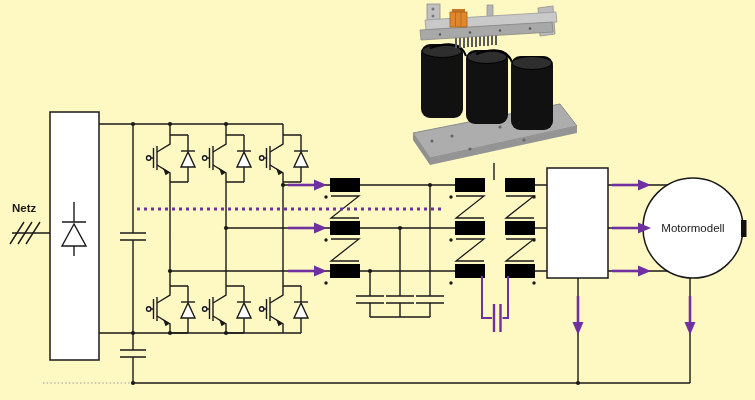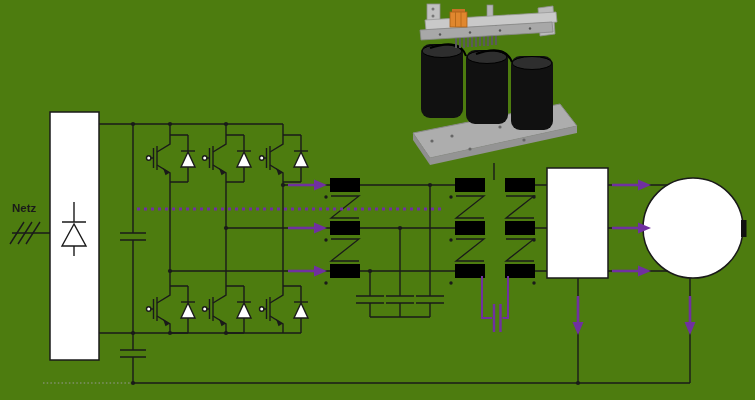--- a/index.html
+++ b/index.html
@@ -1,17 +1,17 @@
 <!DOCTYPE html>
 <html><head>
 <meta charset="utf-8">
 <style>
   html,body{margin:0;padding:0;background:#fff;}
   #stage{
-    position:relative;width:755px;height:400px;background:#4d7c0f;overflow:hidden;
+    position:relative;width:755px;height:400px;background:#fef9c3;overflow:hidden;
     font-family:"Liberation Sans", sans-serif;color:#1a1a1a;
   }
   #schematic{position:absolute;left:0;top:0;}
   .lbl{position:absolute;color:#1a1a1a;}
   .lbl-netz{left:12px;top:202px;font-size:11.5px;font-weight:700;}
   .lbl-box{
     left:547px;top:168px;width:61px;height:110px;
     display:flex;flex-direction:column;align-items:center;justify-content:center;
     font-size:11.5px;line-height:14px;text-align:center;
   }
@@ -198,14 +198,15 @@
     <circle cx="451" cy="197" r="1.7"></circle>
         <circle cx="451" cy="240" r="1.7"></circle>
         <circle cx="451" cy="283" r="1.7"></circle>
     <circle cx="534" cy="197" r="1.7"></circle>
         <circle cx="534" cy="240" r="1.7"></circle>
         <circle cx="534" cy="283" r="1.7"></circle>
   </g>
 </svg>
 
 <div class="lbl lbl-netz">Netz</div>
+<div class="lbl lbl-motor">Motormodell</div>
 
 </div>
 
 </body></html>

